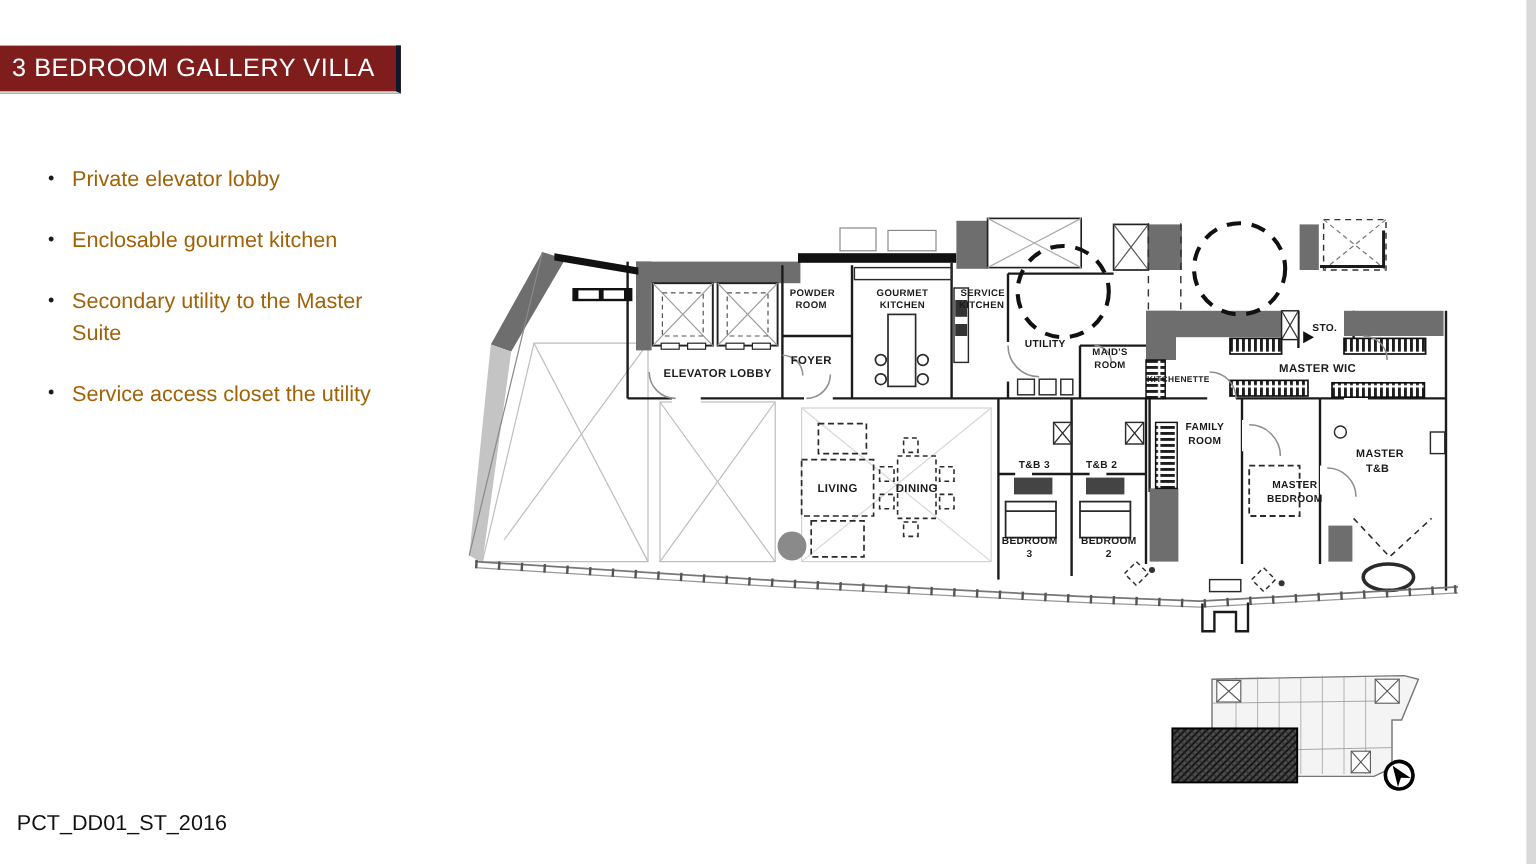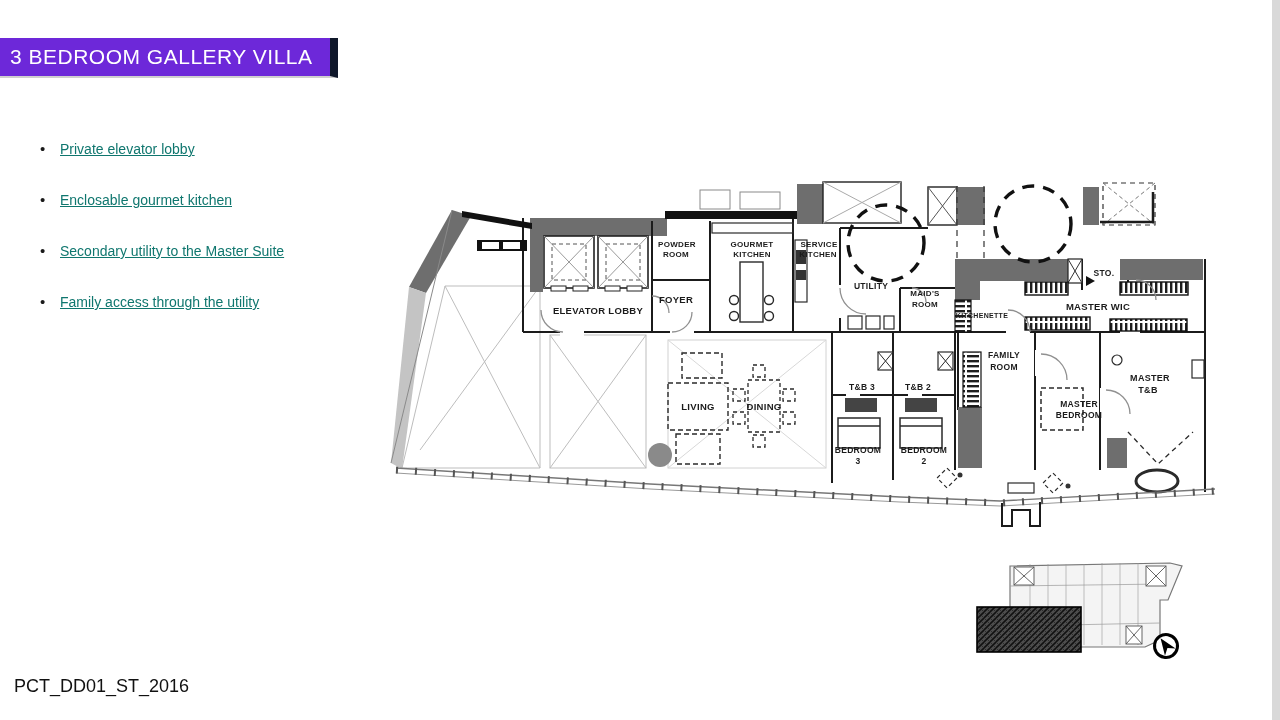--- a/index.html
+++ b/index.html
@@ -1,26 +1,26 @@
 <!DOCTYPE html>
 <html><head>
 <meta charset="utf-8">
 <style>
   html,body{margin:0;padding:0;background:#fff;}
   .slide{position:relative;width:1280px;height:720px;background:#ffffff;overflow:hidden;
          font-family:"Liberation Sans","DejaVu Sans",sans-serif;}
   .edge-shadow{position:absolute;right:0;top:0;width:8px;height:720px;background:#d9d9d9;}
-  .title-bar{position:absolute;left:0;top:38px;width:330px;height:38px;background:#6d28d9;
-             border-right:8px solid #0f172a;border-bottom:2px solid #cfcfcf;
+  .title-bar{position:absolute;left:0;top:38px;width:330px;height:38px;background:#7f1d1d;
+             border-right:4px solid #0f172a;border-bottom:2px solid #cfcfcf;
              display:flex;align-items:center;}
   .title-bar span{color:#ffffff;font-size:21px;letter-spacing:.5px;padding-left:10px;white-space:nowrap;}
   .features{position:absolute;left:38px;top:136px;width:300px;}
   .features ul{list-style:none;margin:0;padding:0;}
   .features li{position:relative;margin:0 0 25px 0;padding-left:22px;max-width:262px;
-               font-size:14px;line-height:26px;color:#0f766e;text-decoration:underline;}
+               font-size:18px;line-height:26px;color:#a16207;}
   .features li::before{content:"\2022";position:absolute;left:2px;top:0;font-size:15px;color:#1a1a1a;}
   .plan-wrap{position:absolute;left:385px;top:165px;width:850px;height:515px;}
   .footer{position:absolute;left:14px;top:676px;font-size:18px;color:#111;}
   svg text{font-family:"Liberation Sans","DejaVu Sans",sans-serif;font-weight:700;fill:#1b1b1b;letter-spacing:.3px;}
 </style>
 </head>
 <body>
 
 <div class="slide">
 
@@ -28,21 +28,21 @@
 
   <div class="title-bar">
     <span>3 BEDROOM GALLERY VILLA</span>
   </div>
 
   <div class="features">
     <ul>
       <li>Private elevator lobby</li>
       <li>Enclosable gourmet kitchen</li>
       <li>Secondary utility  to the Master Suite</li>
-      <li>Family access through the utility</li>
+      <li>Service access closet the utility</li>
     </ul>
   </div>
 
   <div class="plan-wrap">
   <svg width="850" height="515" viewBox="385 165 850 515">
     <defs>
       <pattern id="closetV" width="5" height="14" patternUnits="userSpaceOnUse">
         <rect width="5" height="14" fill="#ffffff"></rect>
         <rect x="0" y="1" width="2.4" height="12" fill="#1e1e1e"></rect>
       </pattern>

